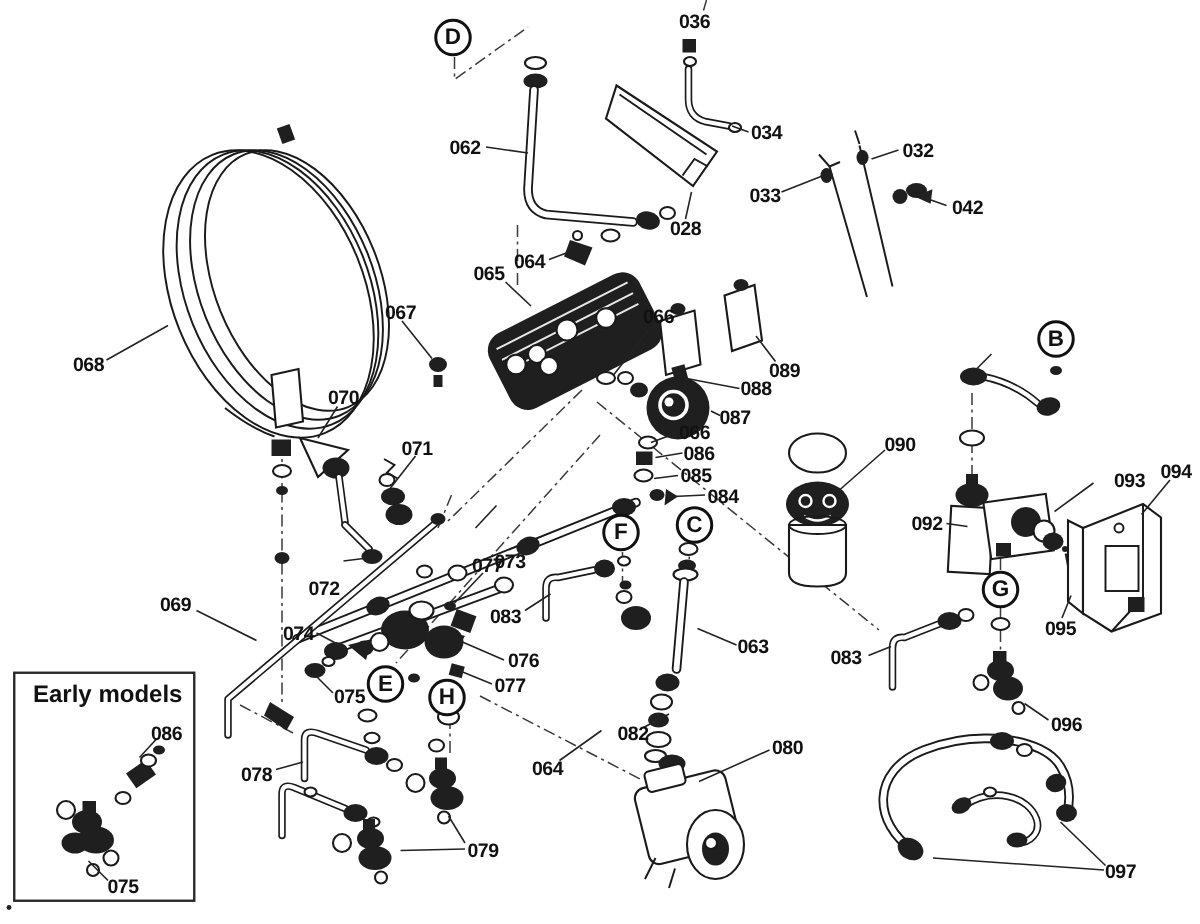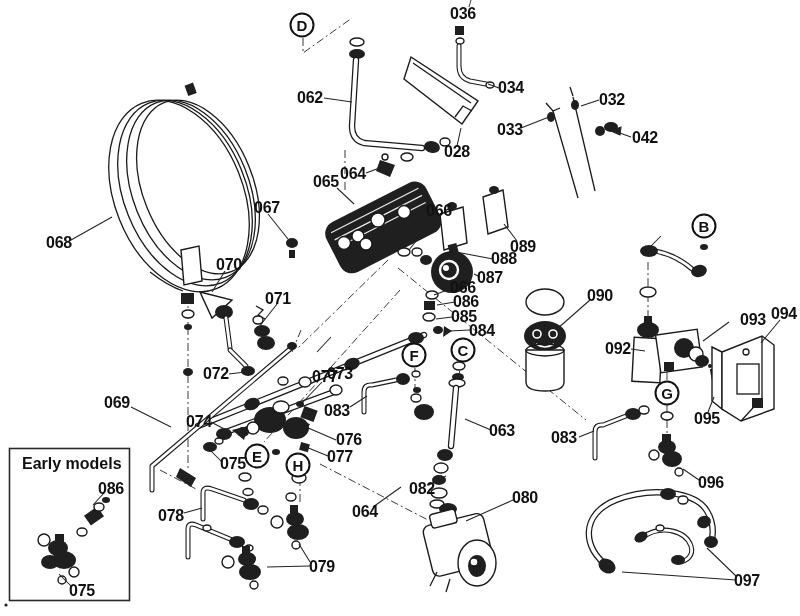--- a/index.html
+++ b/index.html
@@ -16,21 +16,21 @@
   .dd  { stroke:#3a3a3a; stroke-width:1; fill:none; stroke-dasharray:8 3 2 3; }
   .to  { stroke:#1a1a1a; stroke-width:6.4; fill:none; stroke-linecap:round; stroke-linejoin:round; }
   .ti  { stroke:#ffffff; stroke-width:3.9; fill:none; stroke-linecap:round; stroke-linejoin:round; }
   .t2o { stroke:#1a1a1a; stroke-width:5;   fill:none; stroke-linecap:round; stroke-linejoin:round; }
   .t2i { stroke:#ffffff; stroke-width:2.8; fill:none; stroke-linecap:round; stroke-linejoin:round; }
   .wt  { stroke:#ffffff; fill:none; }
   
   #callout-layer { position:absolute; left:0; top:0; width:800px; height:616px; }
   .callout {
     position:absolute; transform:translate(-50%,-50%);
-    font-weight:bold; font-size:16px; letter-spacing:-0.3px; color:#111;
+    font-weight:bold; font-size:13px; letter-spacing:-0.3px; color:#111;
     white-space:nowrap; line-height:1;
   }
   .refcircle {
     position:absolute; transform:translate(-50%,-50%);
     width:21px; height:21px; border:2.6px solid #111; border-radius:50%;
     background:#fff; display:flex; align-items:center; justify-content:center;
     font-weight:bold; font-size:15px; color:#111; line-height:1;
   }
   .inset-title {
     position:absolute; left:22px; top:455px; font-weight:bold; font-size:16px; color:#111;
@@ -434,21 +434,21 @@
       <span class="callout" style="left: 463px; top: 288px;">066</span>
       <span class="callout" style="left: 600px; top: 296px; text-align: right;">090</span>
       <span class="callout" style="left: 278px; top: 299px;">071</span>
       <span class="callout" style="left: 466px; top: 302px;">086</span>
       <span class="callout" style="left: 784px; top: 314px;">094</span>
       <span class="callout" style="left: 464px; top: 317px;">085</span>
       <span class="callout" style="left: 742px; top: 320px; margin-left: 11px;">093</span>
       <span class="callout" style="left: 482px; top: 331px;">084</span>
       <span class="callout" style="left: 340px; top: 333px; margin-top: 41px;">073</span>
       <span class="callout" style="left: 618px; top: 349px;">092</span>
-      <span class="callout" style="left: 216px; top: 374px;">072</span>
+      <span class="callout" style="left: 216px; top: 392px;">072</span>
       <span class="callout" style="left: 325px; top: 377px;">077</span>
       <span class="callout" style="left: 117px; top: 403px;">069</span>
       <span class="callout" style="left: 337px; top: 411px;">083</span>
       <span class="callout" style="left: 707px; top: 419px;">095</span>
       <span class="callout" style="left: 199px; top: 422px;">074</span>
       <span class="callout" style="left: 502px; top: 431px;">063</span>
       <span class="callout" style="left: 349px; top: 440px;">076</span>
       <span class="callout" style="left: 564px; top: 438px;">083</span>
       <span class="callout" style="left: 340px; top: 457px;">077</span>
       <span class="callout" style="left: 233px; top: 464px;">075</span>

